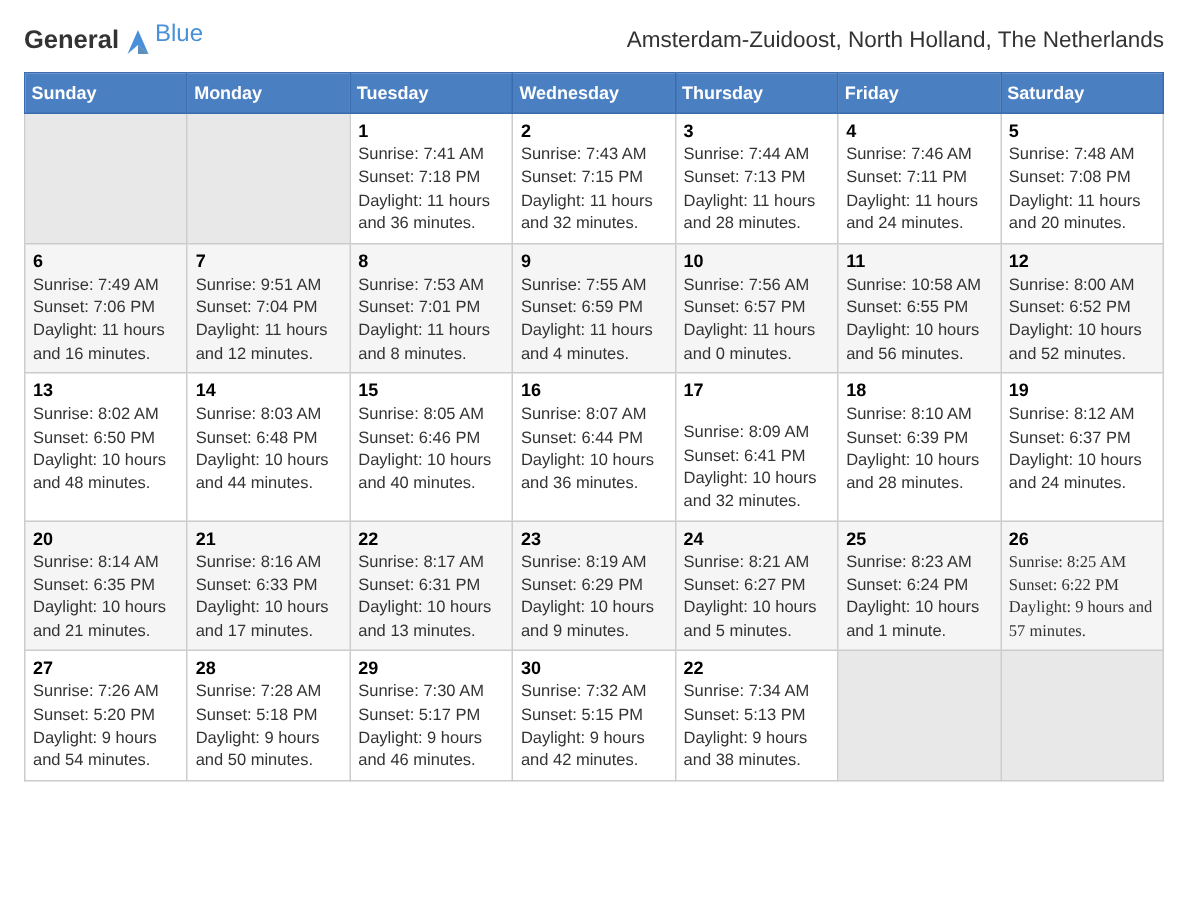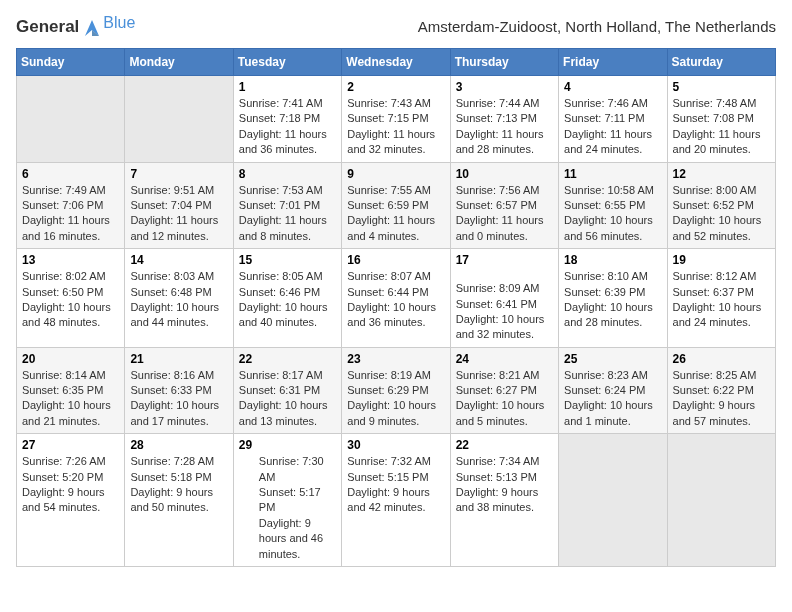--- a/index.html
+++ b/index.html
@@ -266,41 +266,41 @@
 Daylight: 10 hours and 5 minutes.</div>
         </td>
         <td>
           <span class="day-num">25</span>
           <div class="day-info" style="white-space: pre-line;">Sunrise: 8:23 AM
 Sunset: 6:24 PM
 Daylight: 10 hours and 1 minute.</div>
         </td>
         <td>
           <span class="day-num">26</span>
-          <div class="day-info" style="white-space: pre-line;">Sunrise: 8:25 AM
+          <div class="day-info" style="white-space: pre-line; font-family: Liberation Serif, serif;">Sunrise: 8:25 AM
 Sunset: 6:22 PM
 Daylight: 9 hours and 57 minutes.</div>
         </td>
       </tr>
       <tr>
         <td>
           <span class="day-num">27</span>
           <div class="day-info" style="white-space: pre-line;">Sunrise: 7:26 AM
 Sunset: 5:20 PM
 Daylight: 9 hours and 54 minutes.</div>
         </td>
         <td>
           <span class="day-num">28</span>
           <div class="day-info" style="white-space: pre-line;">Sunrise: 7:28 AM
 Sunset: 5:18 PM
 Daylight: 9 hours and 50 minutes.</div>
         </td>
         <td>
           <span class="day-num">29</span>
-          <div class="day-info" style="white-space: pre-line; margin-left: 20px;">Sunrise: 7:30 AM
+          <div class="day-info" style="white-space: pre-line;">Sunrise: 7:30 AM
 Sunset: 5:17 PM
 Daylight: 9 hours and 46 minutes.</div>
         </td>
         <td>
           <span class="day-num">30</span>
           <div class="day-info" style="white-space: pre-line;">Sunrise: 7:32 AM
 Sunset: 5:15 PM
 Daylight: 9 hours and 42 minutes.</div>
         </td>
         <td>

